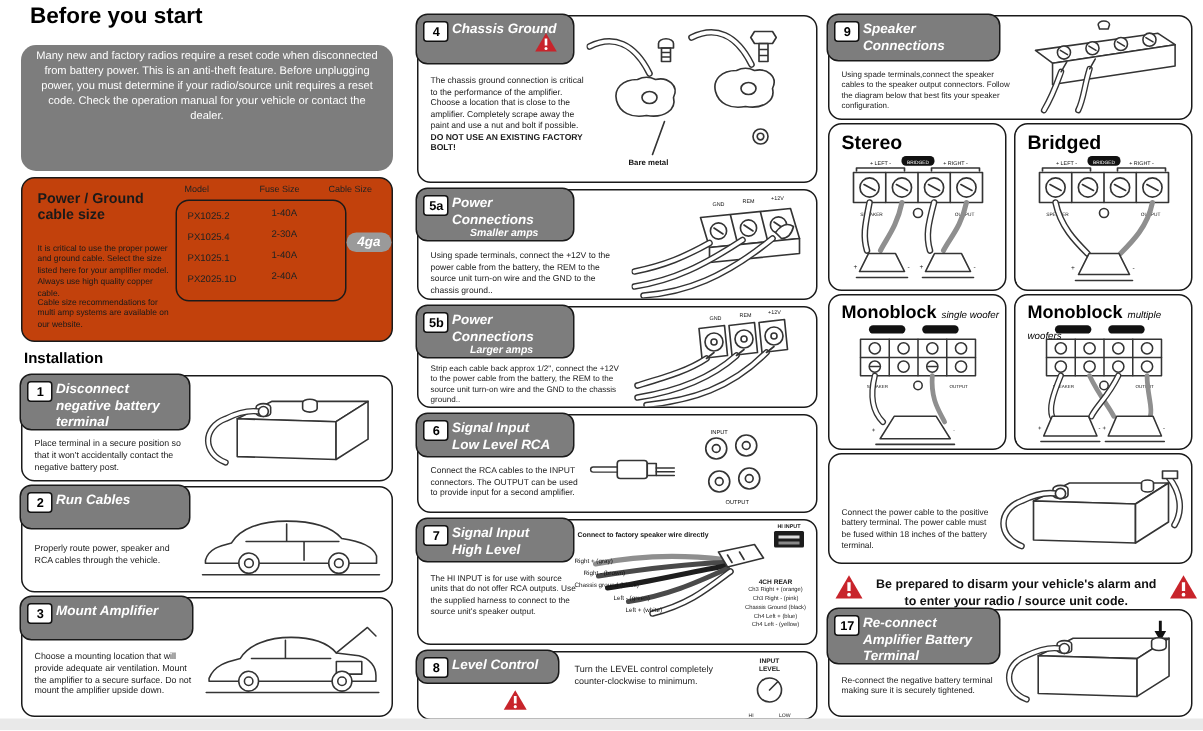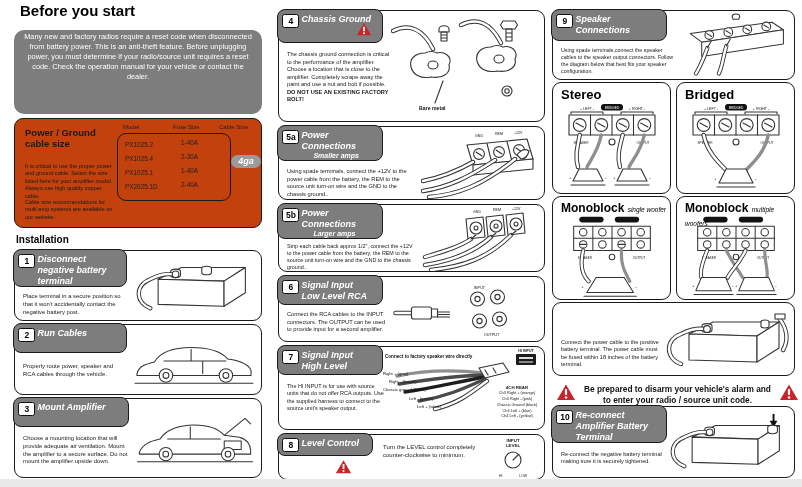--- a/index.html
+++ b/index.html
@@ -528,21 +528,21 @@
 to enter your radio / source unit code.</div>
     <span><svg width="20" height="18" viewBox="0 0 24 21">
           <path d="M12 1.5 22.8 20H1.2Z" fill="#c8242b"></path>
           <path d="M12 7v7" stroke="#fff" stroke-width="2.6"></path>
           <circle cx="12" cy="17" r="1.5" fill="#fff"></circle>
         </svg></span>
   </div>
 
   <div class="panel" style="left:552px;top:406px;width:243px;height:72px;">
     <div class="band" style="width:116px;height:38px;">
-      <span class="num">10</span>
+      <span class="num">17</span>
       <div class="bandtitle">Re-connect
 Amplifier Battery
 Terminal</div>
     </div>
     <div class="ptxt" style="left:8px;top:44px;width:102px;font-size:5.6px;">Re-connect the negative battery terminal making sure it is securely tightened.</div>
     <span style="position:absolute;left:112px;top:4px;">
       <svg width="126" height="62" viewBox="0 0 130 62">
         <path d="M112 2 v9" stroke="#111" stroke-width="2" fill="none"></path>
           <path d="M108 9 l4 7 l4 -7 z" fill="#111"></path>
         <path class="ln fw" d="M28 26 L52 14 L118 14 L96 28 Z"></path>

